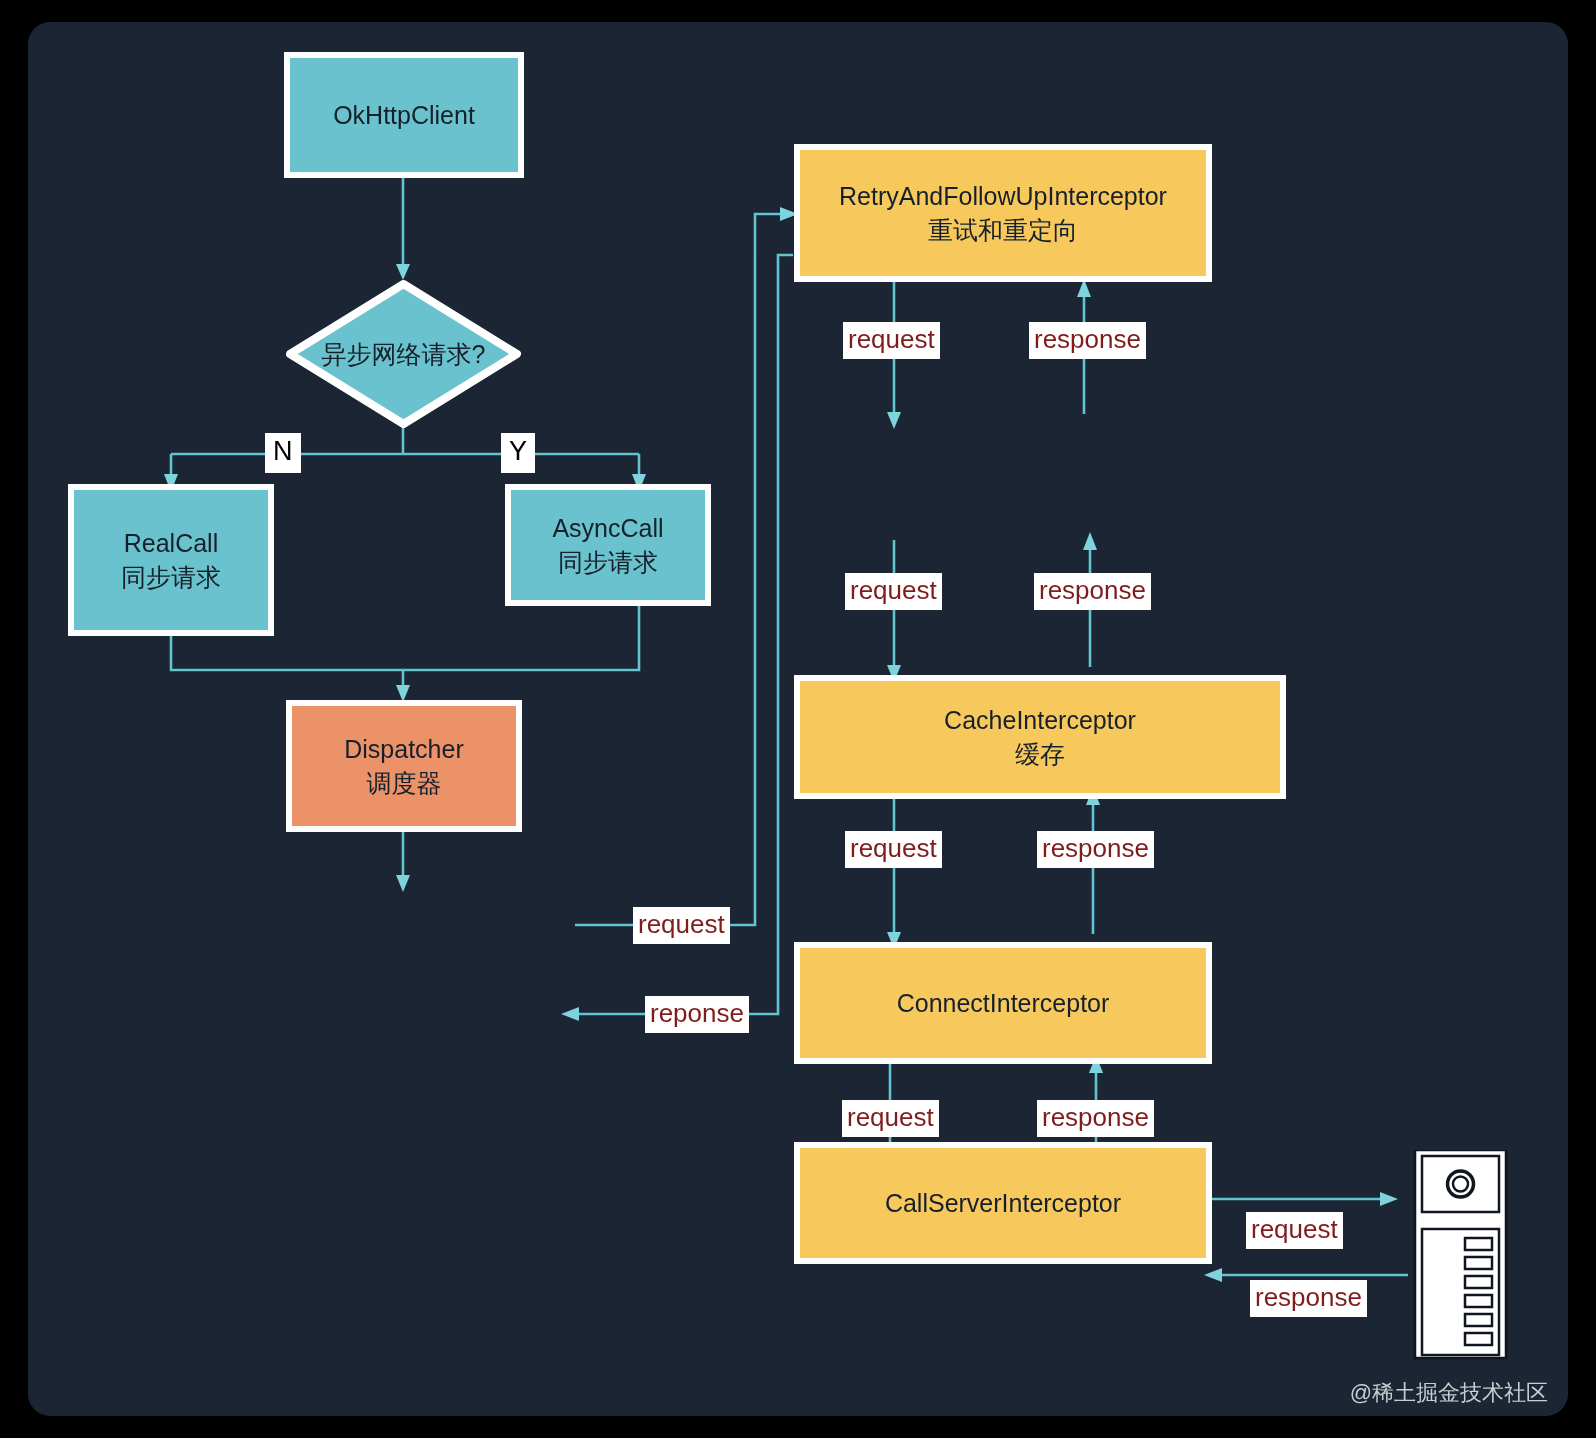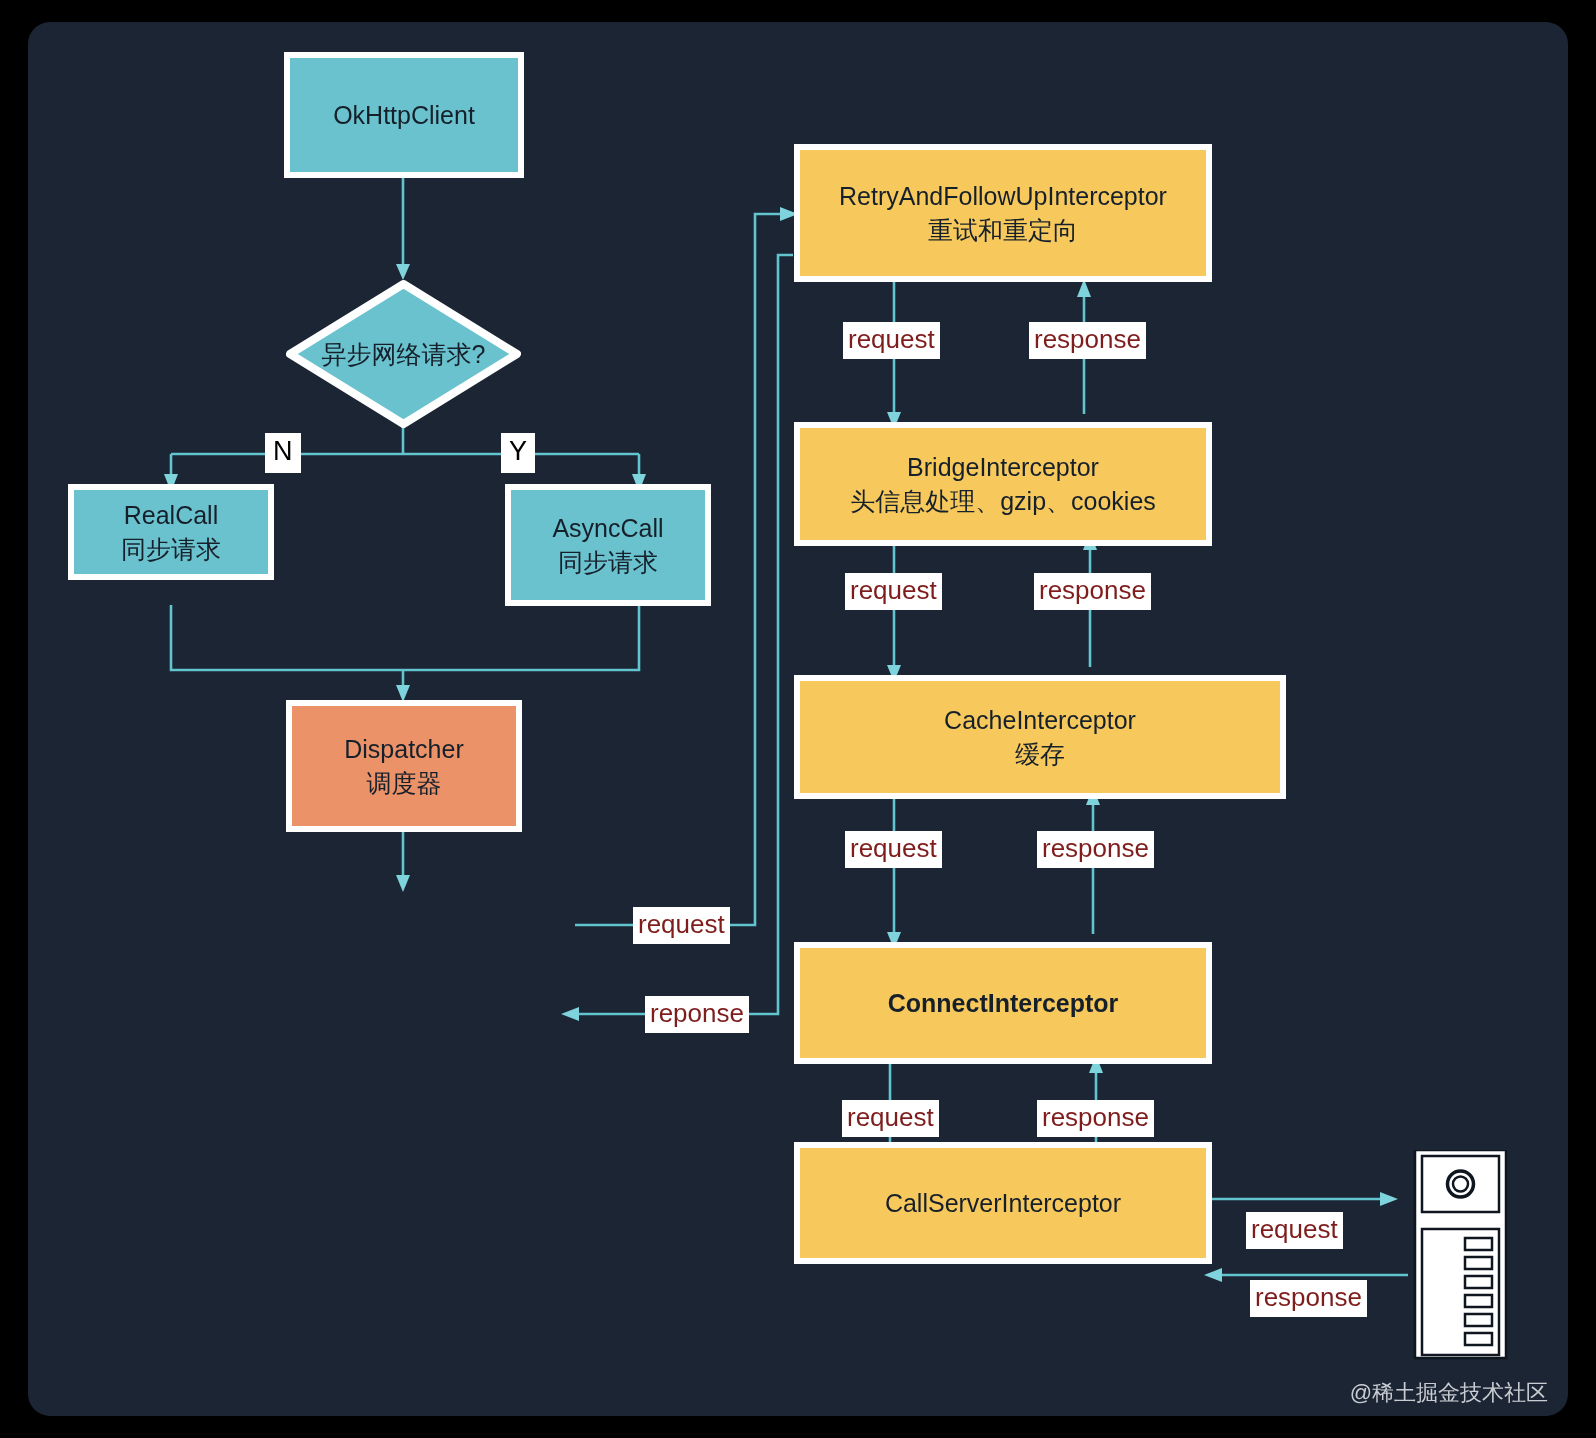--- a/index.html
+++ b/index.html
@@ -174,52 +174,48 @@
     <span class="l1">OkHttpClient</span>
   </div>
 
   <div class="diamond-wrap" style="left:258px; top:258px; width:235px; height:148px;">
     <svg class="diamond-shape" viewBox="0 0 235 148" preserveAspectRatio="none">
       <polygon points="117.5,4 231,74 117.5,144 4,74" fill="#69c2cd" stroke="#ffffff" stroke-width="8" stroke-linejoin="round"></polygon>
     </svg>
     <span class="diamond-label">异步网络请求?</span>
   </div>
 
-  <div class="node teal" style="left:40px; top:462px; width:206px; height:96px;">
+  <div class="node teal" style="left:40px; top:462px; width:206px; height:152px;">
     <span class="l1">RealCall</span>
     <span class="l2">同步请求</span>
   </div>
 
   <div class="node teal" style="left:477px; top:462px; width:206px; height:122px;">
     <span class="l1">AsyncCall</span>
     <span class="l2">同步请求</span>
   </div>
 
   <div class="node salmon" style="left:258px; top:678px; width:236px; height:132px;">
     <span class="l1">Dispatcher</span>
     <span class="l2">调度器</span>
   </div>
 
 
   <div class="node amber" style="left:766px; top:122px; width:418px; height:138px;">
     <span class="l1">RetryAndFollowUpInterceptor</span>
     <span class="l2">重试和重定向</span>
   </div>
 
-  <div class="node amber" style="left:766px; top:400px; width:418px; height:124px;">
-    <span class="l1">BridgeInterceptor</span>
-    <span class="l2">头信息处理、gzip、cookies</span>
-  </div>
 
   <div class="node amber" style="left:766px; top:653px; width:492px; height:124px;">
     <span class="l1">CacheInterceptor</span>
     <span class="l2">缓存</span>
   </div>
 
-  <div class="node amber" style="left:766px; top:920px; width:418px; height:122px;font-weight:bold;">
+  <div class="node amber" style="left:766px; top:920px; width:418px; height:122px;">
     <span class="l1">ConnectInterceptor</span>
   </div>
 
   <div class="node amber" style="left:766px; top:1120px; width:418px; height:122px;">
     <span class="l1">CallServerInterceptor</span>
   </div>
 
   <div class="klabel" style="left:237px; top:411px;">N</div>
   <div class="klabel" style="left:473px; top:411px;">Y</div>
 

